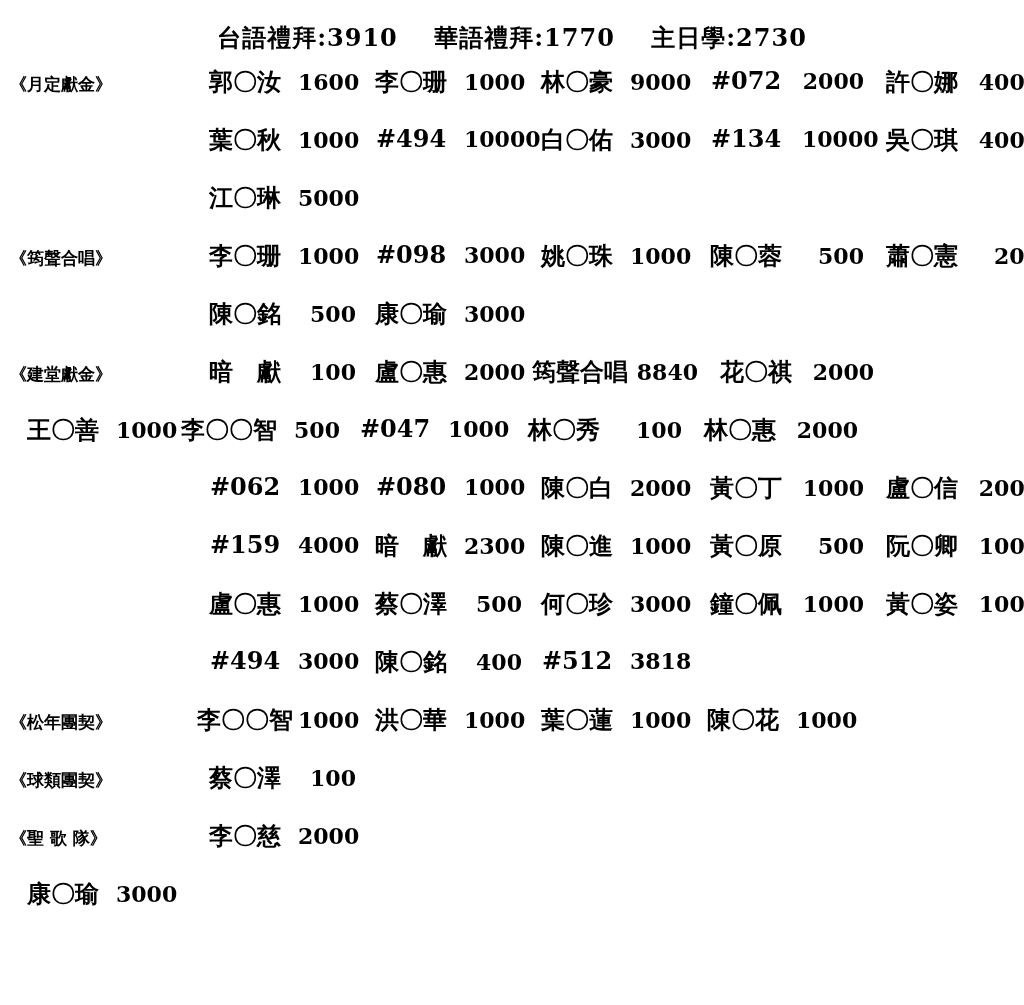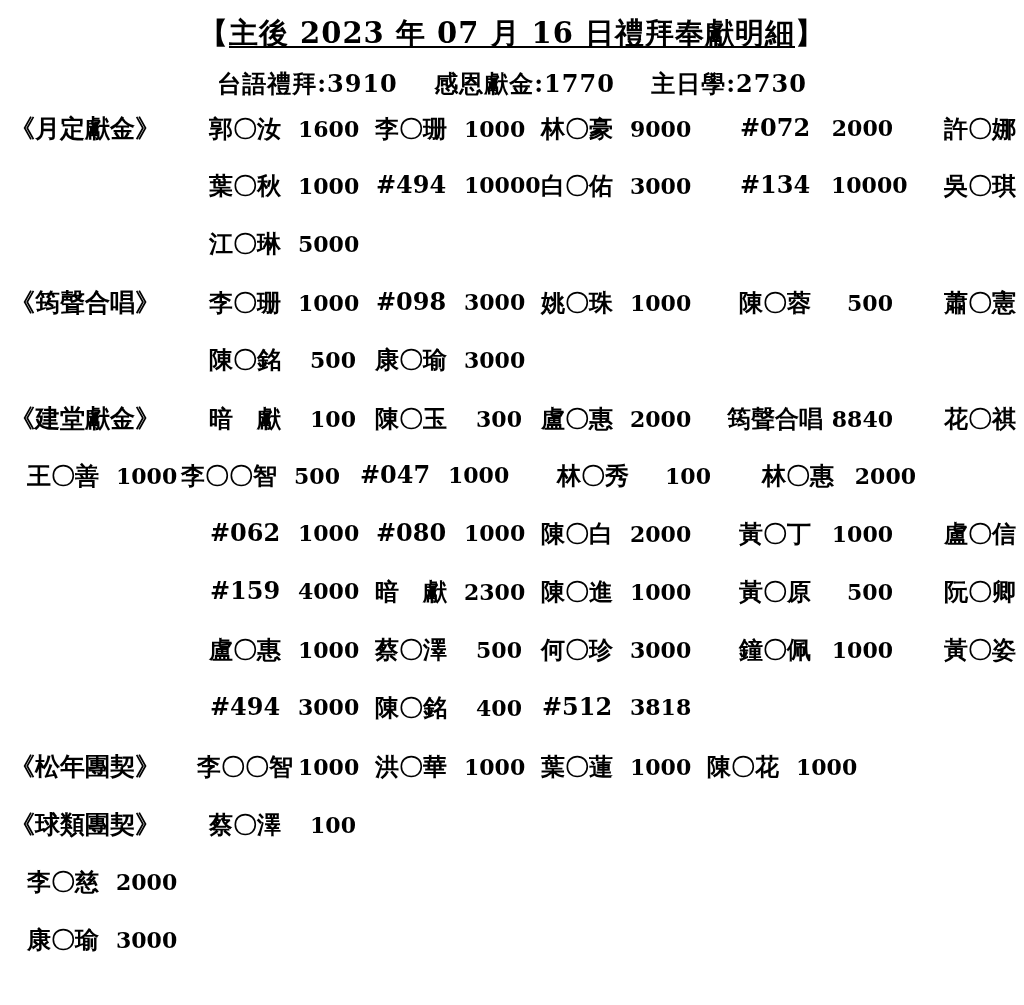--- a/index.html
+++ b/index.html
@@ -49,21 +49,21 @@
     margin-top: 4px;
   }
   .row {
     display: flex;
     align-items: baseline;
     height: 58px;
   }
   .cat {
     width: 182px;
     flex: 0 0 182px;
-    font-size: 25px;
+    font-size: 17px;
     font-weight: bold;
     white-space: nowrap;
     text-align: left;
     letter-spacing: 0px;
   }
   .entries {
     flex: 1 1 auto;
     display: flex;
   }
   .entry {
@@ -81,35 +81,32 @@
   }
   .entry .amt {
     font-size: 22px;
     font-weight: bold;
     white-space: nowrap;
     text-align: right;
     flex: 0 0 auto;
     width: 58px;
     padding-right: 2px;
   }
-  .entry.wide .nm { width: 112px; padding-left: 29px; }
+  .entry.wide .nm { width: 112px; }
   .entry.wide .amt { width: 62px; }
 </style>
 </head>
 <body>
 
 <div class="page">
 
-  <div class="title">
-    <span>【</span><span class="u">主後 2023 年 07 月 16 日禮拜奉獻明細</span><span>】</span>
-  </div>
 
   <div class="summary">
     <span class="seg"><span>台語禮拜</span>:<span>3910</span></span>
-    <span class="seg"><span>感恩獻金</span>:<span>1770</span></span>
+    <span class="seg"><span>華語禮拜</span>:<span>1770</span></span>
     <span class="seg"><span>主日學</span>:<span>2730</span></span>
   </div>
 
   <div class="rows">
 
     <div class="row">
       <div class="cat">《月定獻金》</div>
       <div class="entries">
         <div class="entry">
             <span class="nm">郭〇汝</span>
@@ -211,24 +208,20 @@
     </div>
 
     <div class="row">
       <div class="cat">《建堂獻金》</div>
       <div class="entries">
         <div class="entry">
             <span class="nm">暗　獻</span>
             <span class="amt">100</span>
           </div>
         <div class="entry">
-            <span class="nm">陳〇玉</span>
-            <span class="amt">300</span>
-          </div>
-        <div class="entry">
             <span class="nm">盧〇惠</span>
             <span class="amt">2000</span>
           </div>
         <div class="entry wide">
             <span class="nm">筠聲合唱</span>
             <span class="amt">8840</span>
           </div>
         <div class="entry wide">
             <span class="nm">花〇祺</span>
             <span class="amt">2000</span>
@@ -383,20 +376,21 @@
       <div class="cat">《球類團契》</div>
       <div class="entries">
         <div class="entry">
             <span class="nm">蔡〇澤</span>
             <span class="amt">100</span>
           </div>
       </div>
     </div>
 
     <div class="row">
+      <div class="cat">《聖 歌 隊》</div>
       <div class="entries">
         <div class="entry">
             <span class="nm">李〇慈</span>
             <span class="amt">2000</span>
           </div>
       </div>
     </div>
 
     <div class="row">
       <div class="entries">

